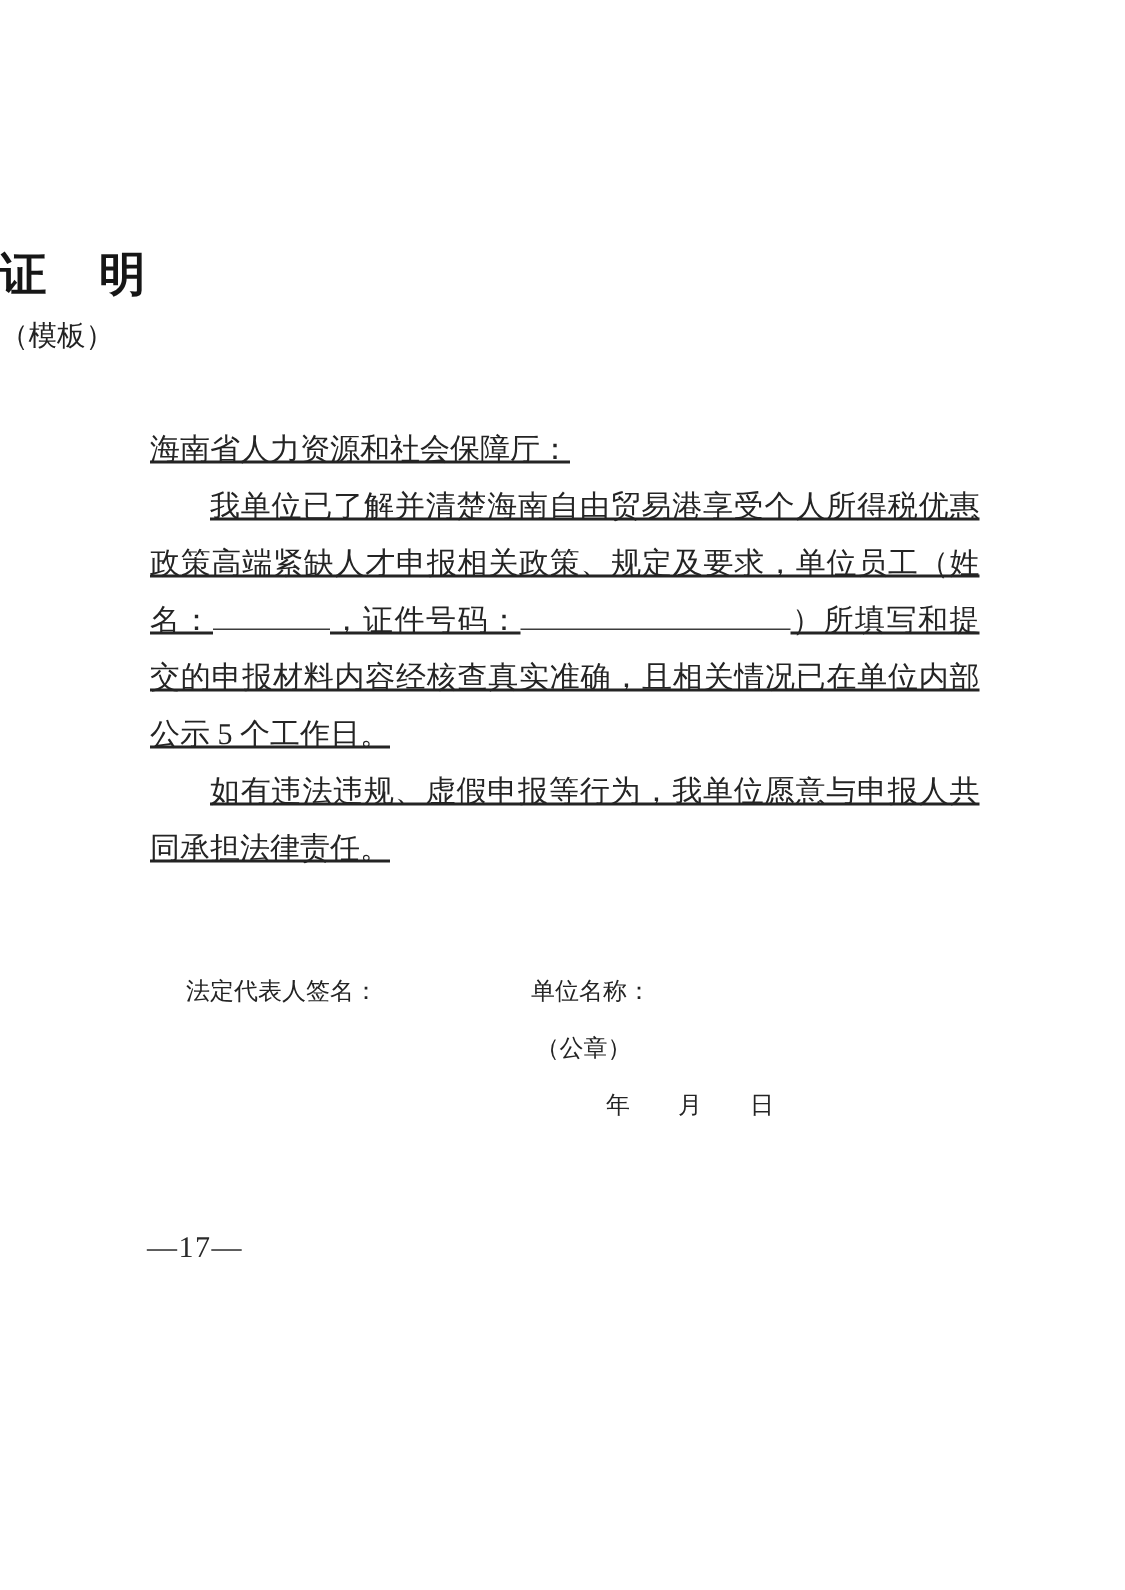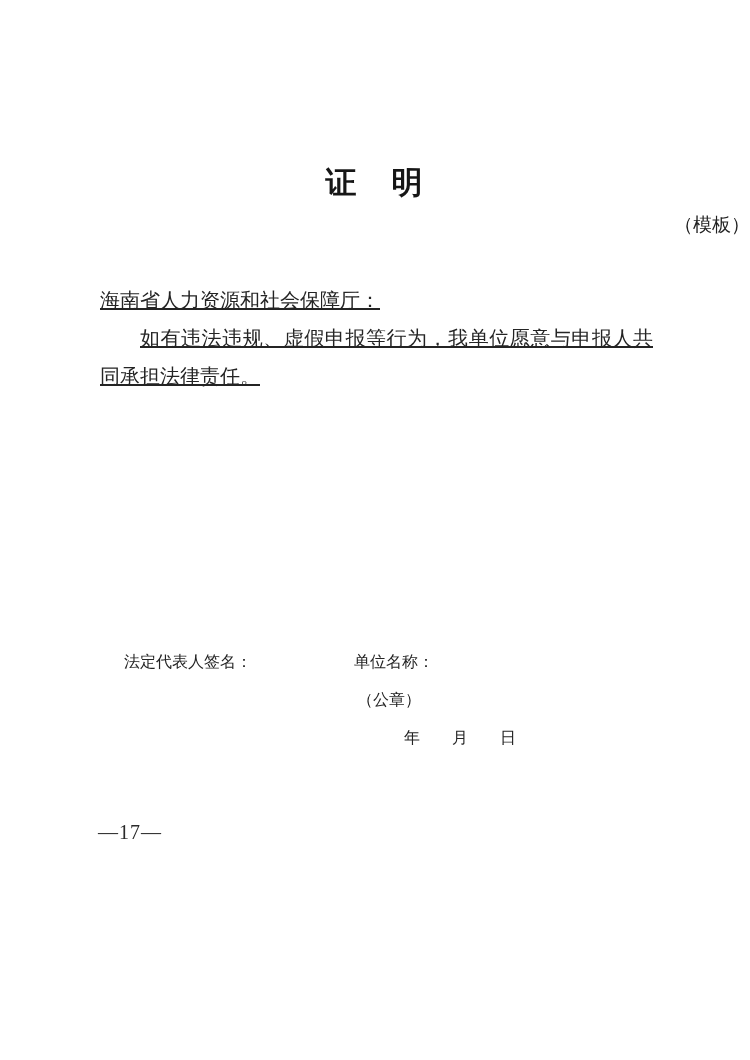--- a/index.html
+++ b/index.html
@@ -15,33 +15,33 @@
     color: #1f1f1f;
     font-family: "Liberation Serif", "DejaVu Serif", serif;
     overflow: hidden;
   }
   .title {
     position: absolute;
     top: 164px;
     left: 0;
     width: 750px;
     margin: 0;
-    text-align: center;
+    text-align: left;
     font-size: 31px;
     font-weight: 700;
     line-height: 38px;
     letter-spacing: 2px;
     color: #161616;
   }
   .subtitle {
     position: absolute;
     top: 212px;
     left: 0;
     width: 750px;
-    text-align: right;
+    text-align: left;
     font-size: 19px;
     line-height: 26px;
     color: #222222;
   }
   .body {
     position: absolute;
     top: 281px;
     left: 100px;
     width: 553px;
     font-size: 20px;
@@ -95,20 +95,21 @@
 <body>
 
 <div class="page">
 
   <h1 class="title">证　明</h1>
 
   <div class="subtitle">（模板）</div>
 
   <div class="body">
     <p class="salutation">海南省人力资源和社会保障厅：</p>
+    <p class="para indent justify"><span>我单位已了解并清楚海南自由贸易港享受个人所得税优惠政策高端紧缺人才申报相关政策、规定及要求，单位员工（姓名：</span><span class="blank blank-name"></span><span>，证件号码：</span><span class="blank blank-id"></span><span>）所填写和提交的申报材料内容经核查真实准确，且相关情况已在单位内部公示 5 个工作日。</span></p>
     <p class="para indent justify">如有违法违规、虚假申报等行为，我单位愿意与申报人共同承担法律责任。</p>
   </div>
 
   <div class="signature">
     <div class="sig-row">
       <span class="sig-left">法定代表人签名：</span>
       <span class="sig-right">单位名称：</span>
     </div>
     <div class="sig-row">
       <span class="sig-seal">（公章）</span>

